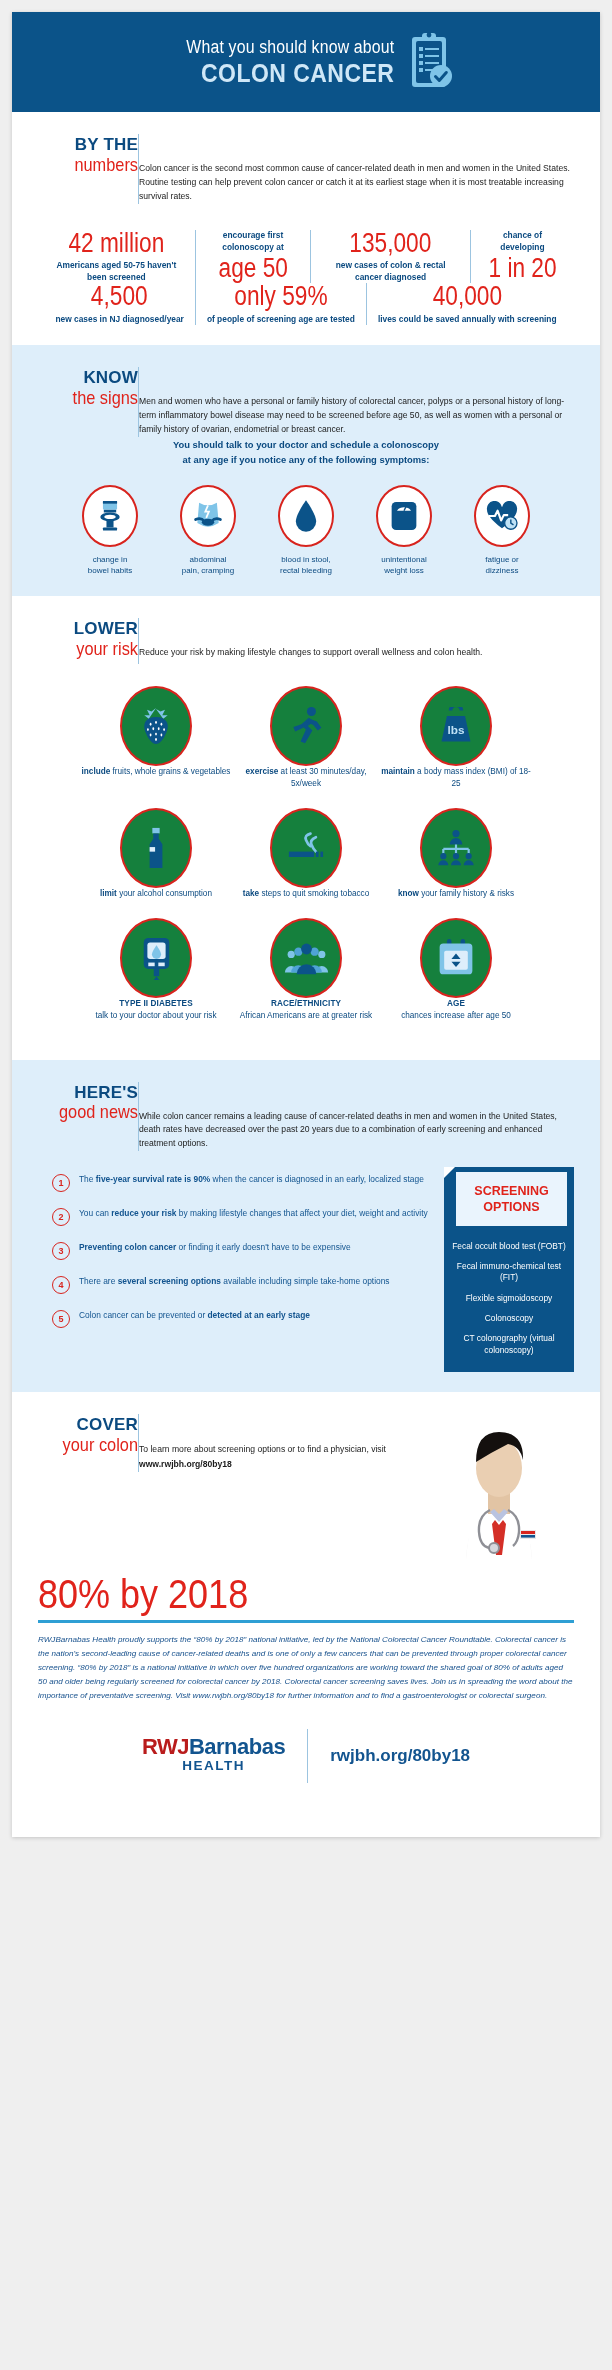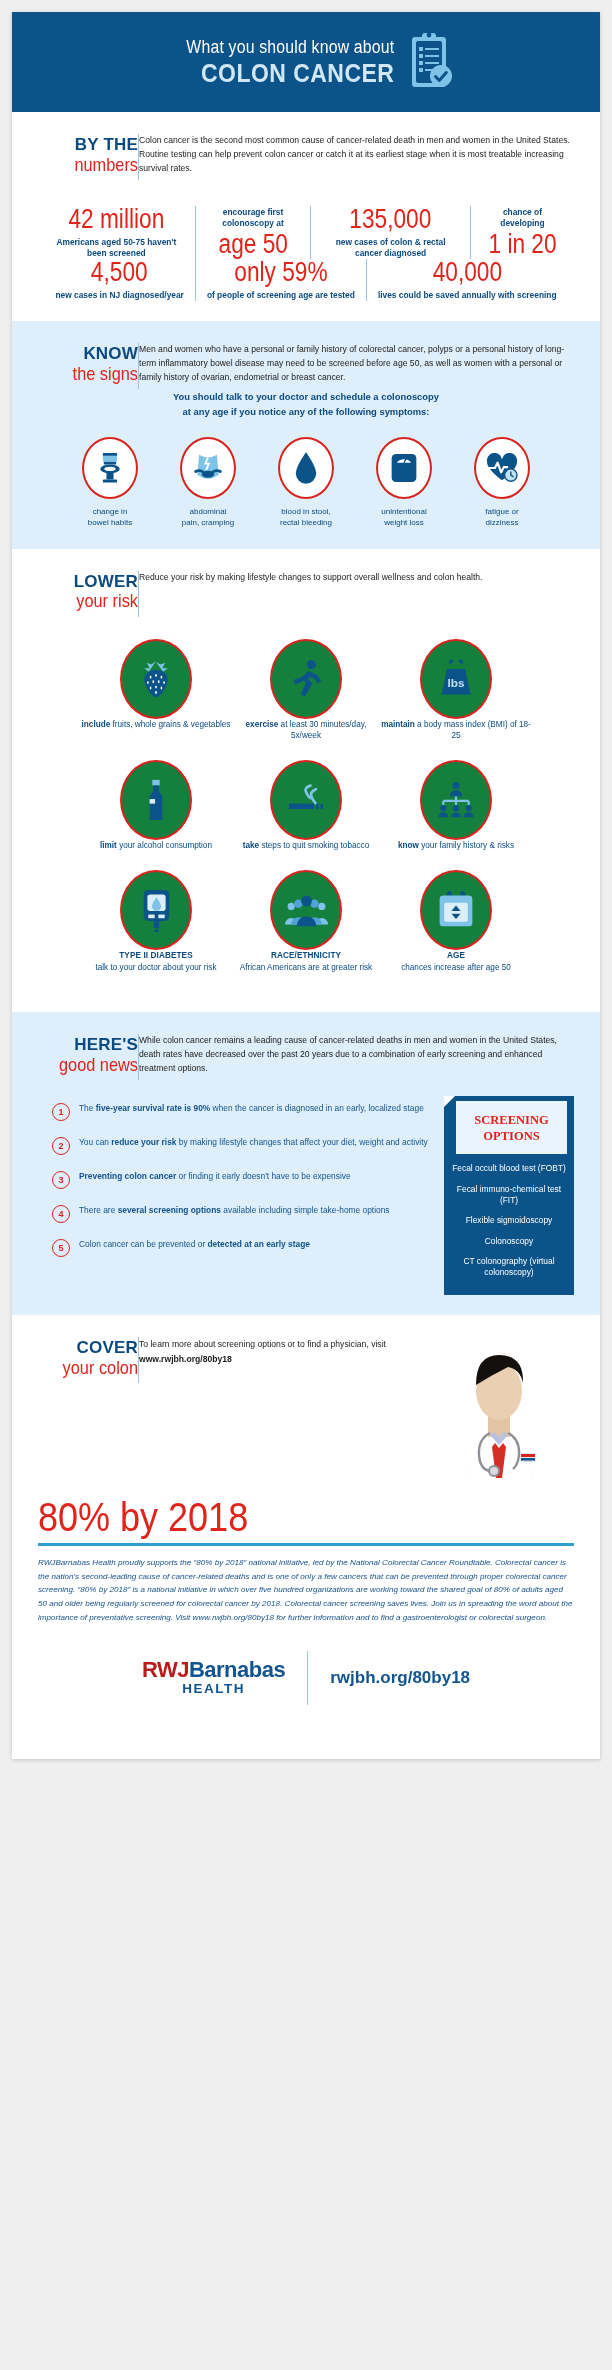--- a/index.html
+++ b/index.html
@@ -72,20 +72,21 @@
     transform: scaleX(.86);
     transform-origin: right center;
     font-weight: 400;
   }
   .head-rule { width: 1px; background: #9cc4e0; align-self: stretch; min-height: 46px; }
   .head-body {
     flex: 1;
     font-size: 8.6px;
     line-height: 1.62;
     color: #1b1b1b;
+    margin-top: 28px;
   }
 
   
   .stats { margin-top: 26px; }
   .stat-row { display: flex; justify-content: center; align-items: stretch; }
   .stat-row.r2 { }
   .stat {
     padding: 0 11px;
     display: flex;
     flex-direction: column;
@@ -191,22 +192,21 @@
     border-bottom: 11px solid transparent;
   }
   .screen-title {
     background: #eaf4fd;
     color: #e0231b;
     font-weight: bold;
     font-size: 12.5px;
     text-align: center;
     line-height: 1.25;
     padding: 12px 8px 10px 8px;
-    margin: 5px 7px 0 12px;
-    font-family: Liberation Serif, serif;
+    margin: 5px 7px 6px 12px;
   }
   .screen-opt {
     color: #ffffff;
     font-size: 8.4px;
     text-align: center;
     line-height: 1.35;
     padding: 9px 8px 0 8px;
   }
 
   

